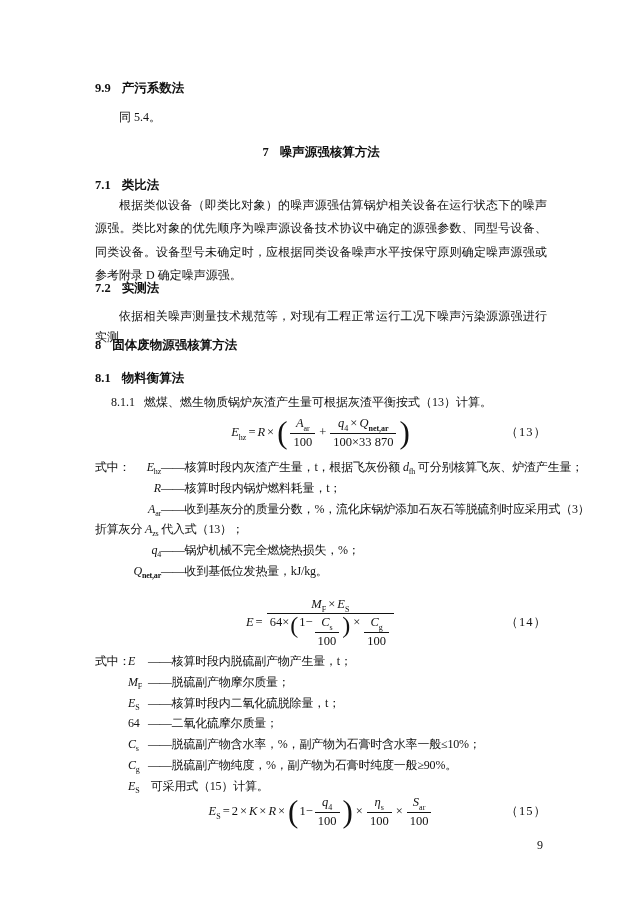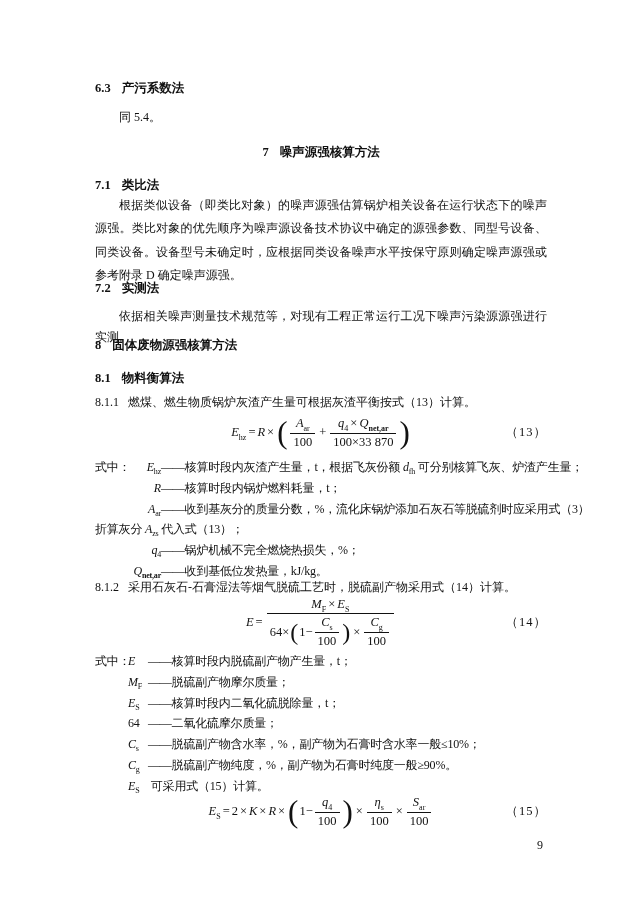--- a/index.html
+++ b/index.html
@@ -29,21 +29,21 @@
   }
   .v { font-style:italic; }
   sub { font-size:8px; line-height:0; }
   sub.rm { font-style:normal; font-weight:bold; }
   sub.n  { font-style:normal; }
   .tok { display:inline-block; white-space:nowrap; }
   .op  { display:inline-block; margin:0 2px; }
   .frac { display:inline-flex; flex-direction:column; align-items:center; vertical-align:middle; margin:0 2px; }
   .frac .num { display:block; text-align:center; padding:0 3px 1px; white-space:nowrap; }
   .frac .den { display:block; text-align:center; border-top:1px solid #111; padding:1px 3px 0; white-space:nowrap; }
-  .frac .den.fx { display:flex; align-items:center; }
+  .frac .den.fx { display:flex; align-items:flex-start; }
   .bp  { font-size:31px; font-weight:400; line-height:0.85; transform:scaleY(1.05); margin:0 1px; }
   .bp2 { font-size:24px; font-weight:400; line-height:0.85; margin:0 1px; }
   .eq-label { position:absolute; right:0; top:50%; transform:translateY(-50%); letter-spacing:1px; }
 
   
   .defs { position:absolute; left:0; width:470px; }
   .def-row { position:relative; line-height:20.8px; white-space:nowrap; letter-spacing:-0.2px; }
   .def-lead { position:absolute; left:0; top:0; }
   .def-var-r { display:inline-block; width:66px; text-align:right; }
   .def-var-l { display:inline-block; margin-left:33px; min-width:20px; }
@@ -52,21 +52,21 @@
 
   .page-number { position:absolute; left:537px; top:838px; font-size:12px; }
 </style>
 </head>
 <body>
 
 <div class="page">
   <div class="content">
 
     <div class="blk heading" style="top:80px;">
-      <span class="hnum">6.3</span><span>产污系数法</span>
+      <span class="hnum">9.9</span><span>产污系数法</span>
     </div>
     <div class="blk para" style="top:107px; line-height:21px;">同 5.4。</div>
 
     <div class="blk heading" style="top:144px;text-align:center;">
       <span class="hnum">7</span><span>噪声源强核算方法</span>
     </div>
 
     <div class="blk heading" style="top:177px;">
       <span class="hnum">7.1</span><span>类比法</span>
     </div>
@@ -78,21 +78,21 @@
     <div class="blk para" style="top:306px; line-height:21px;">依据相关噪声测量技术规范等，对现有工程正常运行工况下噪声污染源源强进行实测。</div>
 
     <div class="blk heading" style="top:337px;">
       <span class="hnum">8</span><span>固体废物源强核算方法</span>
     </div>
 
     <div class="blk heading" style="top:370px;">
       <span class="hnum">8.1</span><span>物料衡算法</span>
     </div>
 
-    <div class="blk numpara" style="top:392px;">
+    <div class="blk numpara" style="top:392px;margin-left:16px;">
       <span class="pnum">8.1.1</span><span>燃煤、燃生物质锅炉灰渣产生量可根据灰渣平衡按式（13）计算。</span>
     </div>
 
     <div class="formula" style="top:410px; height:46px;">
       <span class="tok"><span class="v">E</span><sub>hz</sub></span>
       <span class="op">=</span>
       <span class="tok v">R</span>
       <span class="op">×</span>
       <span class="bp">(</span>
       <span class="frac">
@@ -123,23 +123,20 @@
         <span class="def-cont"><span>折算灰分 </span><span class="v">A</span><sub>zs</sub><span> 代入式（13）；</span></span>
       </div>
       <div class="def-row">
         <span class="def-var-r"><span class="v">q</span><sub class="n">4</sub></span><span class="dash">——</span><span>锅炉机械不完全燃烧热损失，%；</span>
       </div>
       <div class="def-row">
         <span class="def-var-r"><span class="v">Q</span><sub class="rm">net,ar</sub></span><span class="dash">——</span><span>收到基低位发热量，kJ/kg。</span>
       </div>
     </div>
 
-    <div class="blk numpara" style="top:577px;">
-      <span class="pnum">8.1.2</span><span>采用石灰石-石膏湿法等烟气脱硫工艺时，脱硫副产物采用式（14）计算。</span>
-    </div>
 
     <div class="formula" style="top:596px; height:54px;">
       <span class="tok v">E</span>
       <span class="op">=</span>
       <span class="frac">
         <span class="num"><span class="v">M</span><sub class="n">F</sub><span class="op">×</span><span class="v">E</span><sub class="n">S</sub></span>
         <span class="den fx">
           <span class="tok">64×</span>
           <span class="bp2">(</span>
           <span class="tok">1−</span>

